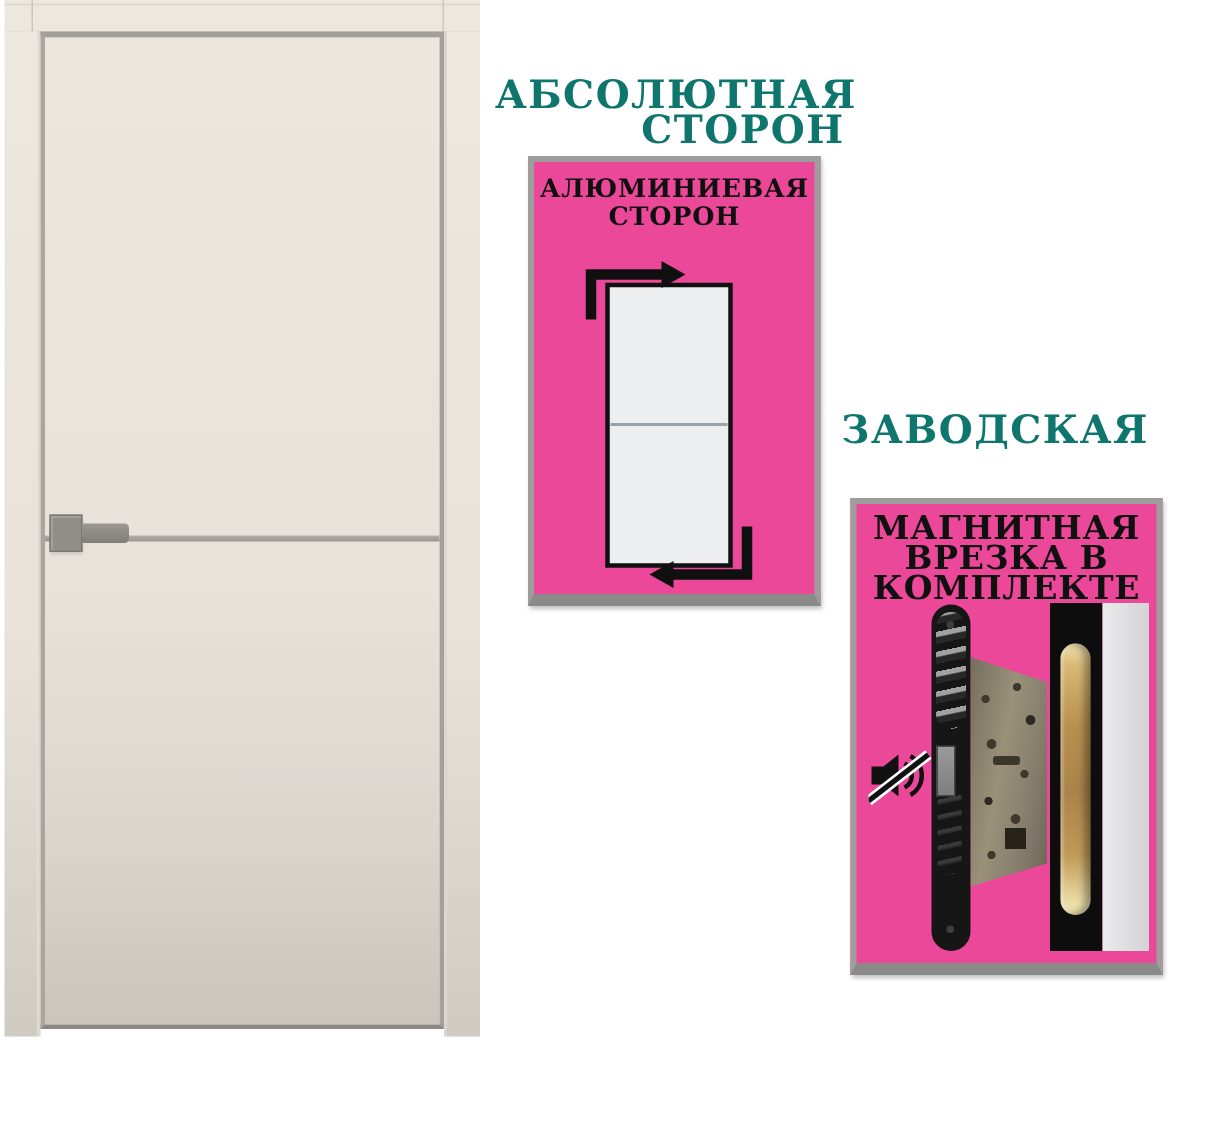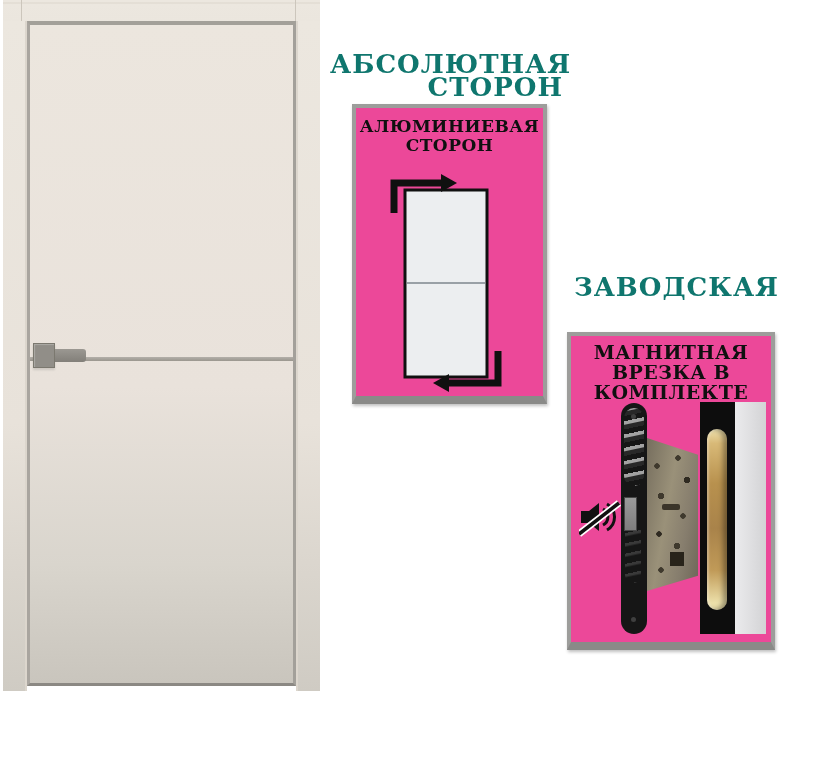--- a/index.html
+++ b/index.html
@@ -27,32 +27,32 @@
     background:#918e88;border:1px solid #7b786f;
     box-shadow:inset 1px 1px 1px rgba(255,255,255,.25), 0 2px 2px rgba(0,0,0,.12);}
   .lever{position:absolute;left:52px;top:349px;width:31px;height:13px;
     background:linear-gradient(180deg,#9b9892,#827f79);border-radius:0 3px 3px 0;}
 
   
   .feature-title{position:absolute;color:#0f766e;font-weight:700;text-align:right;
     font-size:26px;line-height:23px;letter-spacing:1px;}
   .feature-title .tl{display:block;}
   .edge-title{left:330px;top:53px;width:233px;}
-  .latch-title{left:565px;top:276px;width:214px;}
+  .latch-title{left:552px;top:276px;width:214px;}
 
   
   .panel{position:absolute;background:#ec4899;box-sizing:border-box;
     border:4px solid #9d9d9b;border-bottom:8px solid #8a8a88;
     box-shadow:1px 2px 3px rgba(0,0,0,.25);}
   .edge-panel{left:352px;top:104px;width:195px;height:300px;}
   .latch-panel{left:567px;top:332px;width:208px;height:318px;}
   .caption{font-weight:700;text-align:center;letter-spacing:.5px;color:#101010;position:relative;z-index:2;}
   .caption .cl{display:block;}
   .edge-panel .caption{padding-top:9px;font-size:17px;line-height:19px;}
-  .latch-panel .caption{padding-top:6px;font-size:19px;line-height:20px;}
+  .latch-panel .caption{padding-top:6px;font-size:22px;line-height:20px;}
   .edge-diagram{position:absolute;left:0;top:0;width:187px;height:288px;z-index:1;}
 
   
   .lock-photo{position:absolute;inset:0;z-index:1;}
   .mute{position:absolute;left:8px;top:161px;width:44px;height:40px;}
   .faceplate{position:absolute;left:50px;top:67px;width:26px;height:231px;border-radius:13px;background:#161616;}
   .faceplate::before{content:"";position:absolute;left:3px;top:5px;width:20px;height:78px;border-radius:10px;
     background:repeating-linear-gradient(168deg,rgba(255,255,255,.6) 0 3px,rgba(255,255,255,.08) 4px 8px,rgba(255,255,255,0) 8px 13px);}
   .faceplate::after{content:"";position:absolute;left:4px;top:120px;width:16px;height:60px;border-radius:8px;opacity:.5;
     background:repeating-linear-gradient(168deg,rgba(255,255,255,.3) 0 2px,rgba(255,255,255,0) 4px 10px);}

